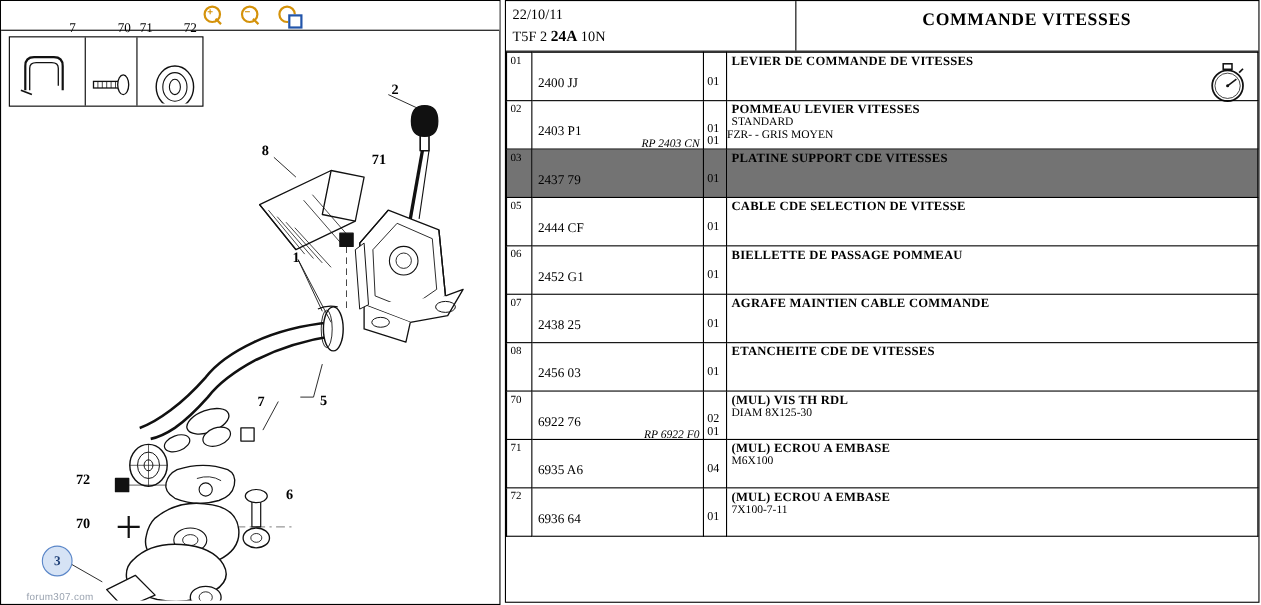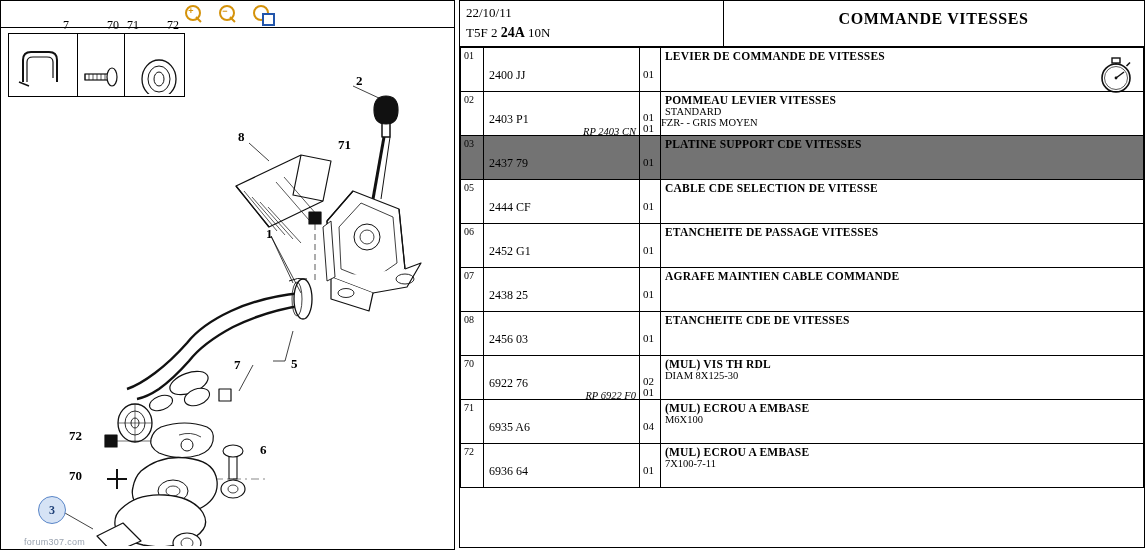--- a/index.html
+++ b/index.html
@@ -311,21 +311,21 @@
               <div class="refwrap">
                 <span class="ref">2452 G1</span>
                 <span class="refsub"></span>
               </div>
             </td>
           <td class="c-qty">
               <div class="qtymid">01</div>
             </td>
           <td class="c-desc">
               <div class="descwrap">
-                <span class="dtitle">ETANCHEITE DE PASSAGE VITESSES</span>
+                <span class="dtitle">BIELLETTE DE PASSAGE POMMEAU</span>
                 <span class="dsub"></span>
                 <span class="dsub2"></span>
               </div>
             </td>
         </tr>
         <tr class="row">
           <td class="c-idx">
               <div class="idx">07</div>
             </td>
           <td class="c-ref">

